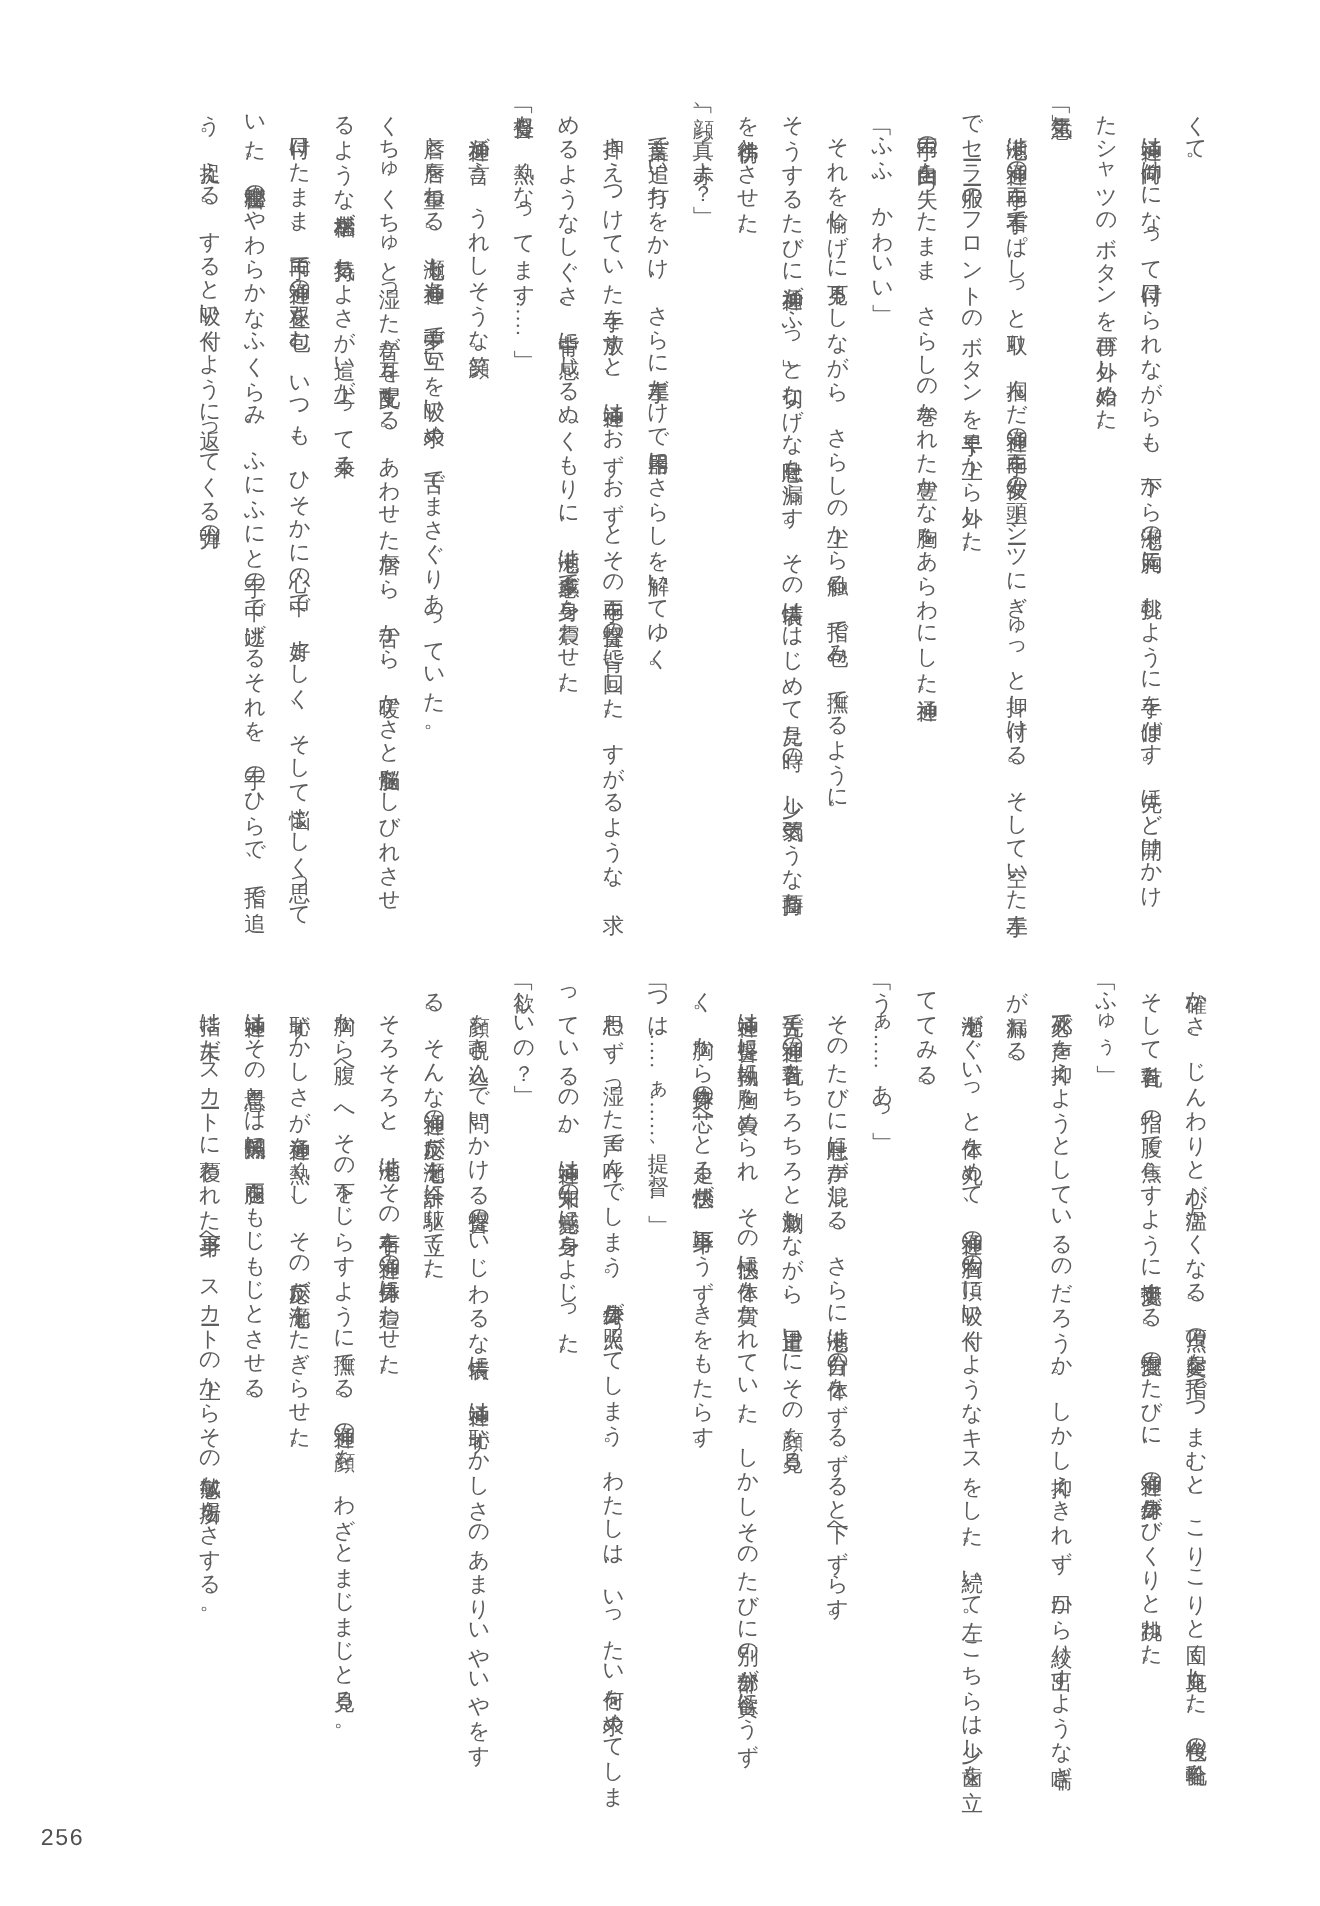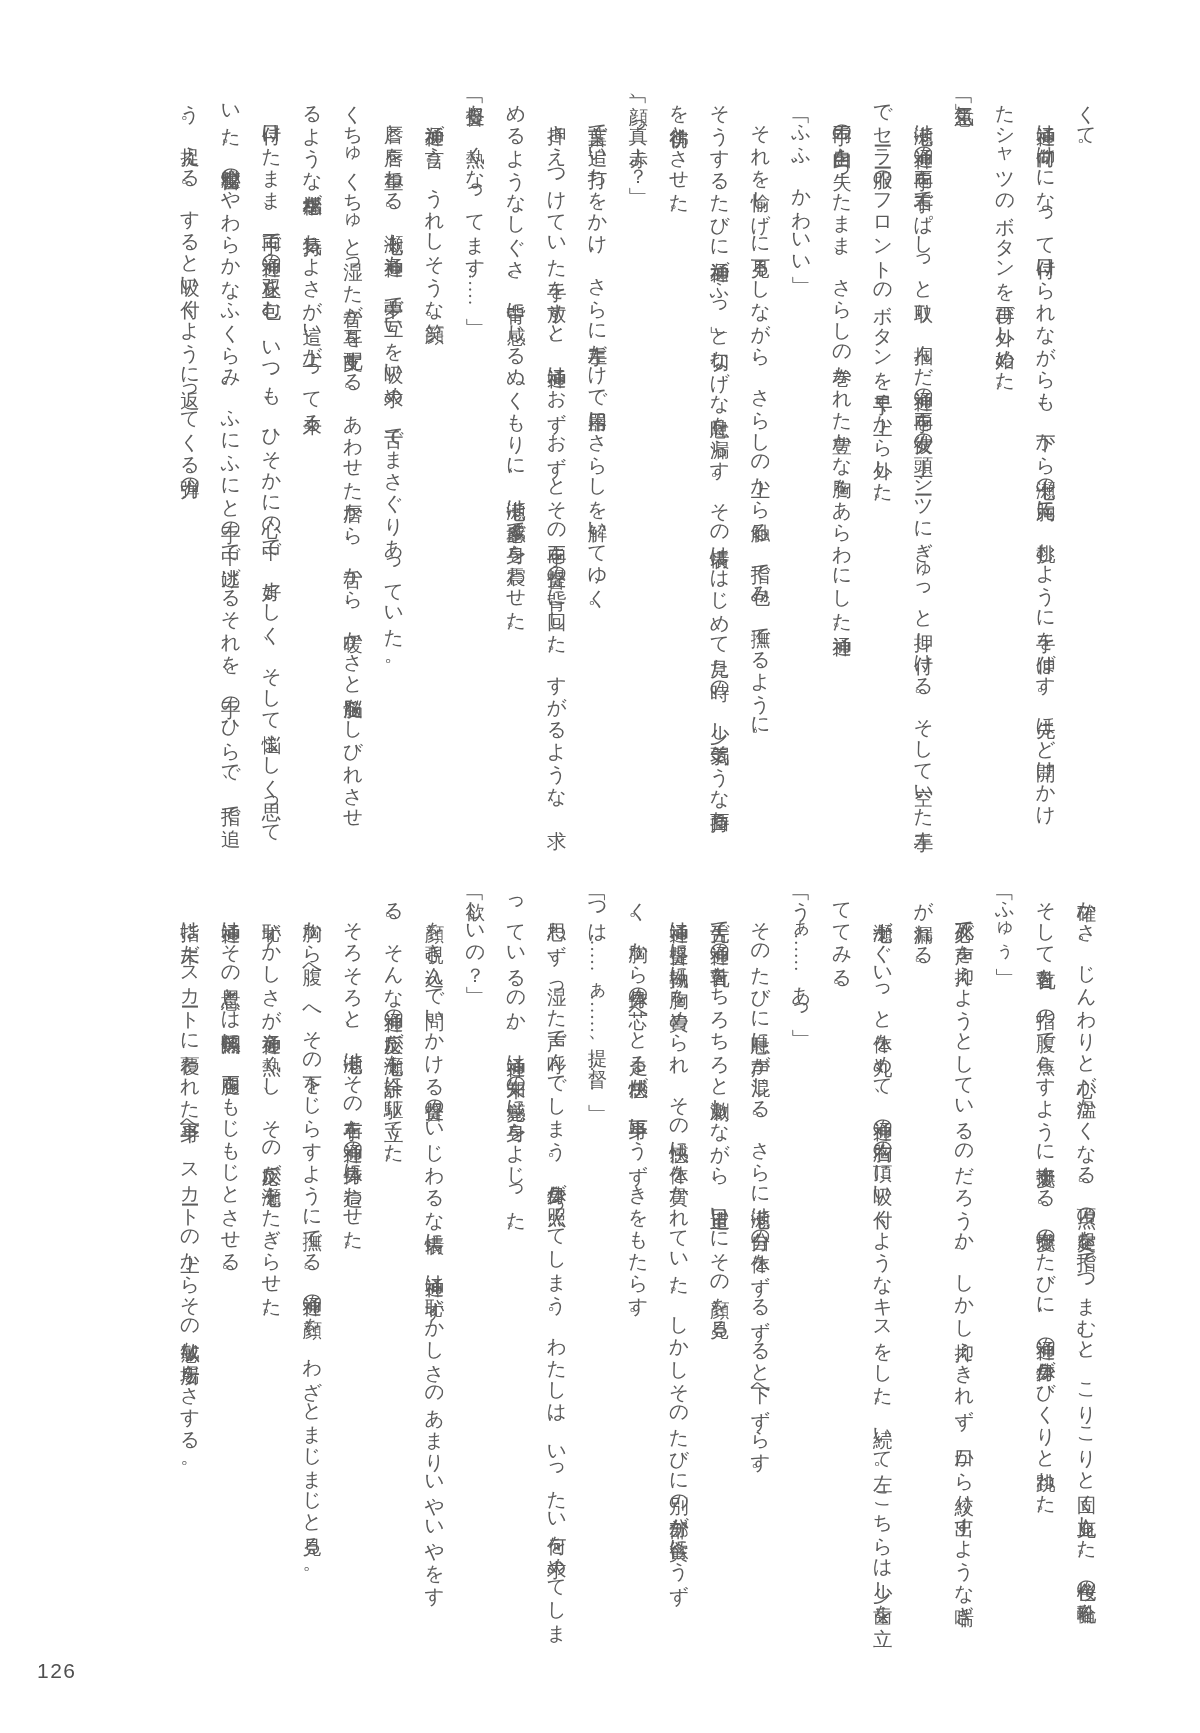--- a/index.html
+++ b/index.html
@@ -95,15 +95,15 @@
     <p class="indent">思わず、湿った声で呼んでしまう。身体が火照ってしまう。わたしは、いったい何を求めてしまっているのか。神通は未知の感覚に身をよじった。</p>
     <p>「欲しいの？」</p>
     <p class="indent">顔を覗き込んで問いかける提督のいじわるな表情に、神通は恥ずかしさのあまりいやいやをする。そんな神通の反応が七瀬を余計に駆り立てた。</p>
     <p class="indent">そろそろと、七瀬はその右手を神通の身体に這わせた。</p>
     <p class="indent">胸から腹へ、へその下をじらすように撫でる。神通の顔を、わざとまじまじと見る<span class="hang">。</span></p>
     <p class="indent">恥ずかしさが神通を熱くし、その反応が七瀬をたぎらせた。</p>
     <p class="indent">神通はその意思とは無関係に、両腿をもじもじとさせる。</p>
     <p class="indent">指は未だスカートに覆われた下半身へ。スカートの上からその敏感な場所をさする<span class="hang">。</span></p>
   </div>
 
-  <div class="page-number">126</div>
+  <div class="page-number">256</div>
 
 </div>
 
 </body></html>

